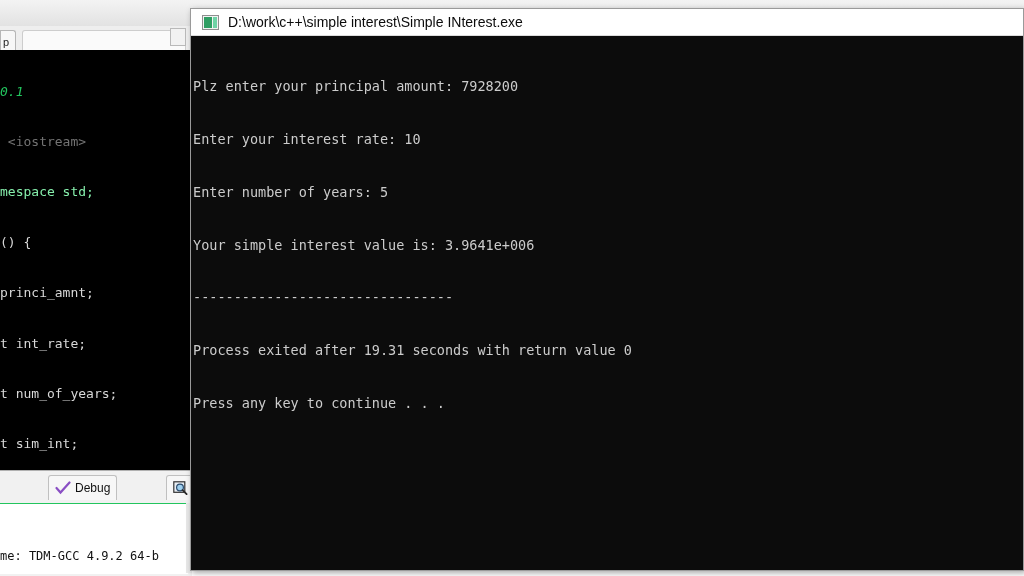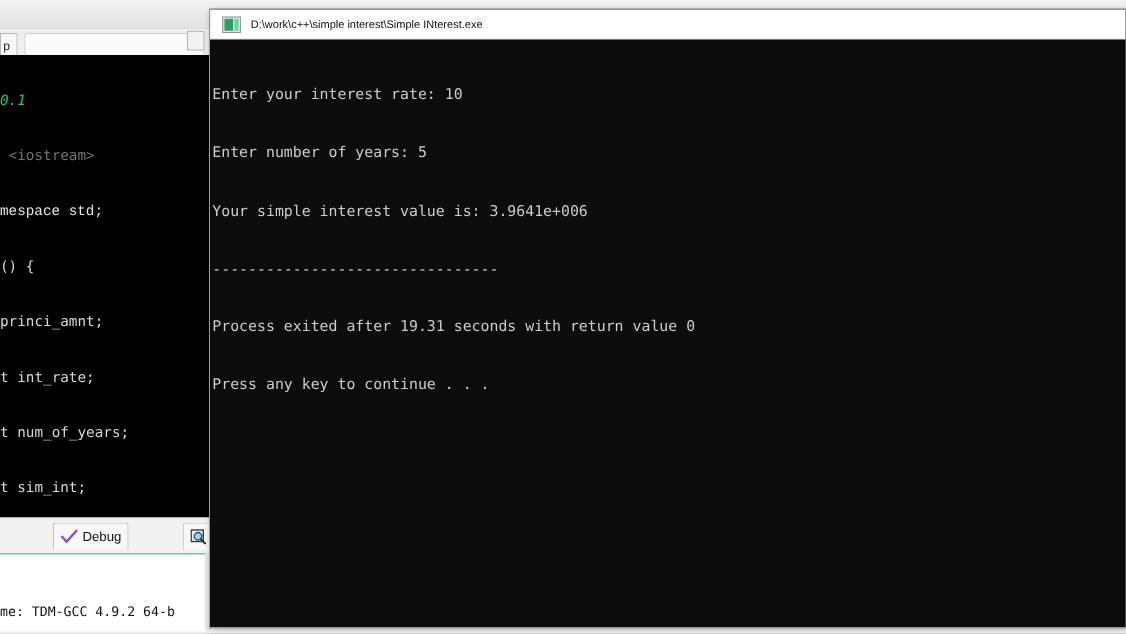--- a/index.html
+++ b/index.html
@@ -52,21 +52,21 @@
   
   #editor{
     position:absolute;left:0;top:50px;width:192px;height:420px;
     background:#000000;overflow:hidden;
     font-family:"DejaVu Sans Mono","Liberation Mono",monospace;
     font-size:13px;line-height:16.8px;
     white-space:pre;
   }
   #editor .ln{height:16.8px;padding-left:0;overflow:hidden;}
   .c-green{color:#737373;}
-  .c-teal{color:#e5e5e5;font-family:Liberation Mono, monospace;}
+  .c-teal{color:#86efac;}
   .c-white{color:#d8d8d8;}
   .c-orange{color:#22c55e;font-style:italic;}
 
   
   #bottom-panel{
     position:absolute;left:0;top:470px;width:192px;height:106px;
     background:#f1f1f1;border-top:1px solid #b0b0b0;
   }
   #panel-tabs{position:absolute;left:0;top:4px;height:26px;width:192px;display:flex;}
   .panel-tab{
@@ -108,21 +108,21 @@
     position:relative;box-sizing:border-box;
   }
   #console-icon::before{
     content:"";position:absolute;left:1px;top:1px;width:8px;height:11px;background:#2f9e63;
   }
   #console-icon::after{
     content:"";position:absolute;left:10px;top:1px;width:4px;height:11px;background:#6fd3a6;
   }
   #console-title{
     font-family:"Liberation Sans",sans-serif;
-    font-size:10px;color:#0b0b0b;white-space:nowrap;
+    font-size:14px;color:#0b0b0b;white-space:nowrap;
   }
   #console-body{
     position:absolute;left:0;top:27px;right:0;bottom:0;
     background:#0c0c0c;
     padding:7px 0 0 2px;
     font-family:"DejaVu Sans Mono","Liberation Mono",monospace;
     font-size:13.5px;line-height:17.6px;
     color:#cccccc;white-space:pre;overflow:hidden;
     box-sizing:border-box;
   }
@@ -201,20 +201,21 @@
     <div id="panel-scrollbar"></div>
   </div>
 </div>
 
 <div id="console-window">
   <div id="console-titlebar">
     <div id="console-icon"></div>
     <div id="console-title">D:\work\c++\simple interest\Simple INterest.exe</div>
   </div>
   <div id="console-body">
+    <div class="cl">Plz enter your principal amount: 7928200</div>
     <div class="cl">Enter your interest rate: 10</div>
     <div class="cl">Enter number of years: 5</div>
     <div class="cl">Your simple interest value is: 3.9641e+006</div>
     <div class="cl">--------------------------------</div>
     <div class="cl">Process exited after 19.31 seconds with return value 0</div>
     <div class="cl">Press any key to continue . . .</div>
   </div>
 </div>
 
 </body></html>

